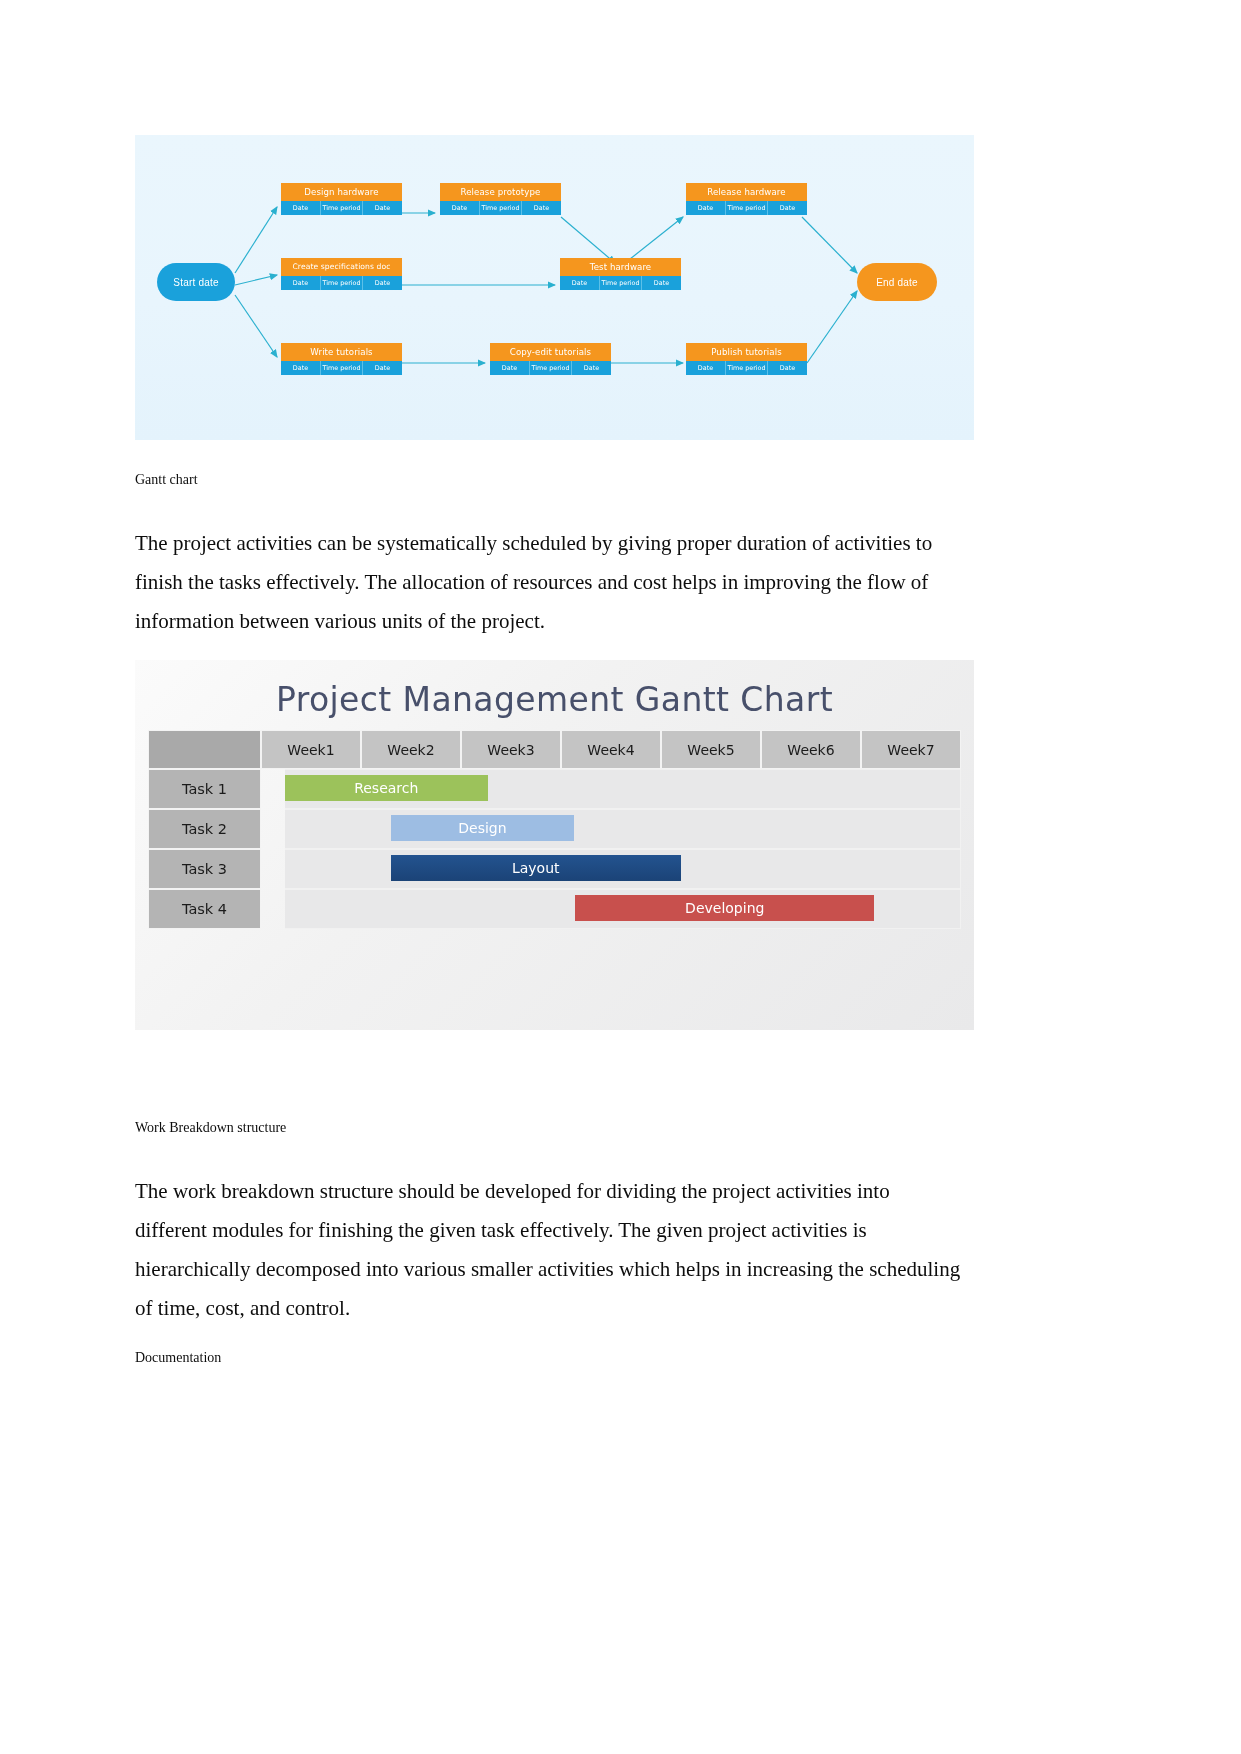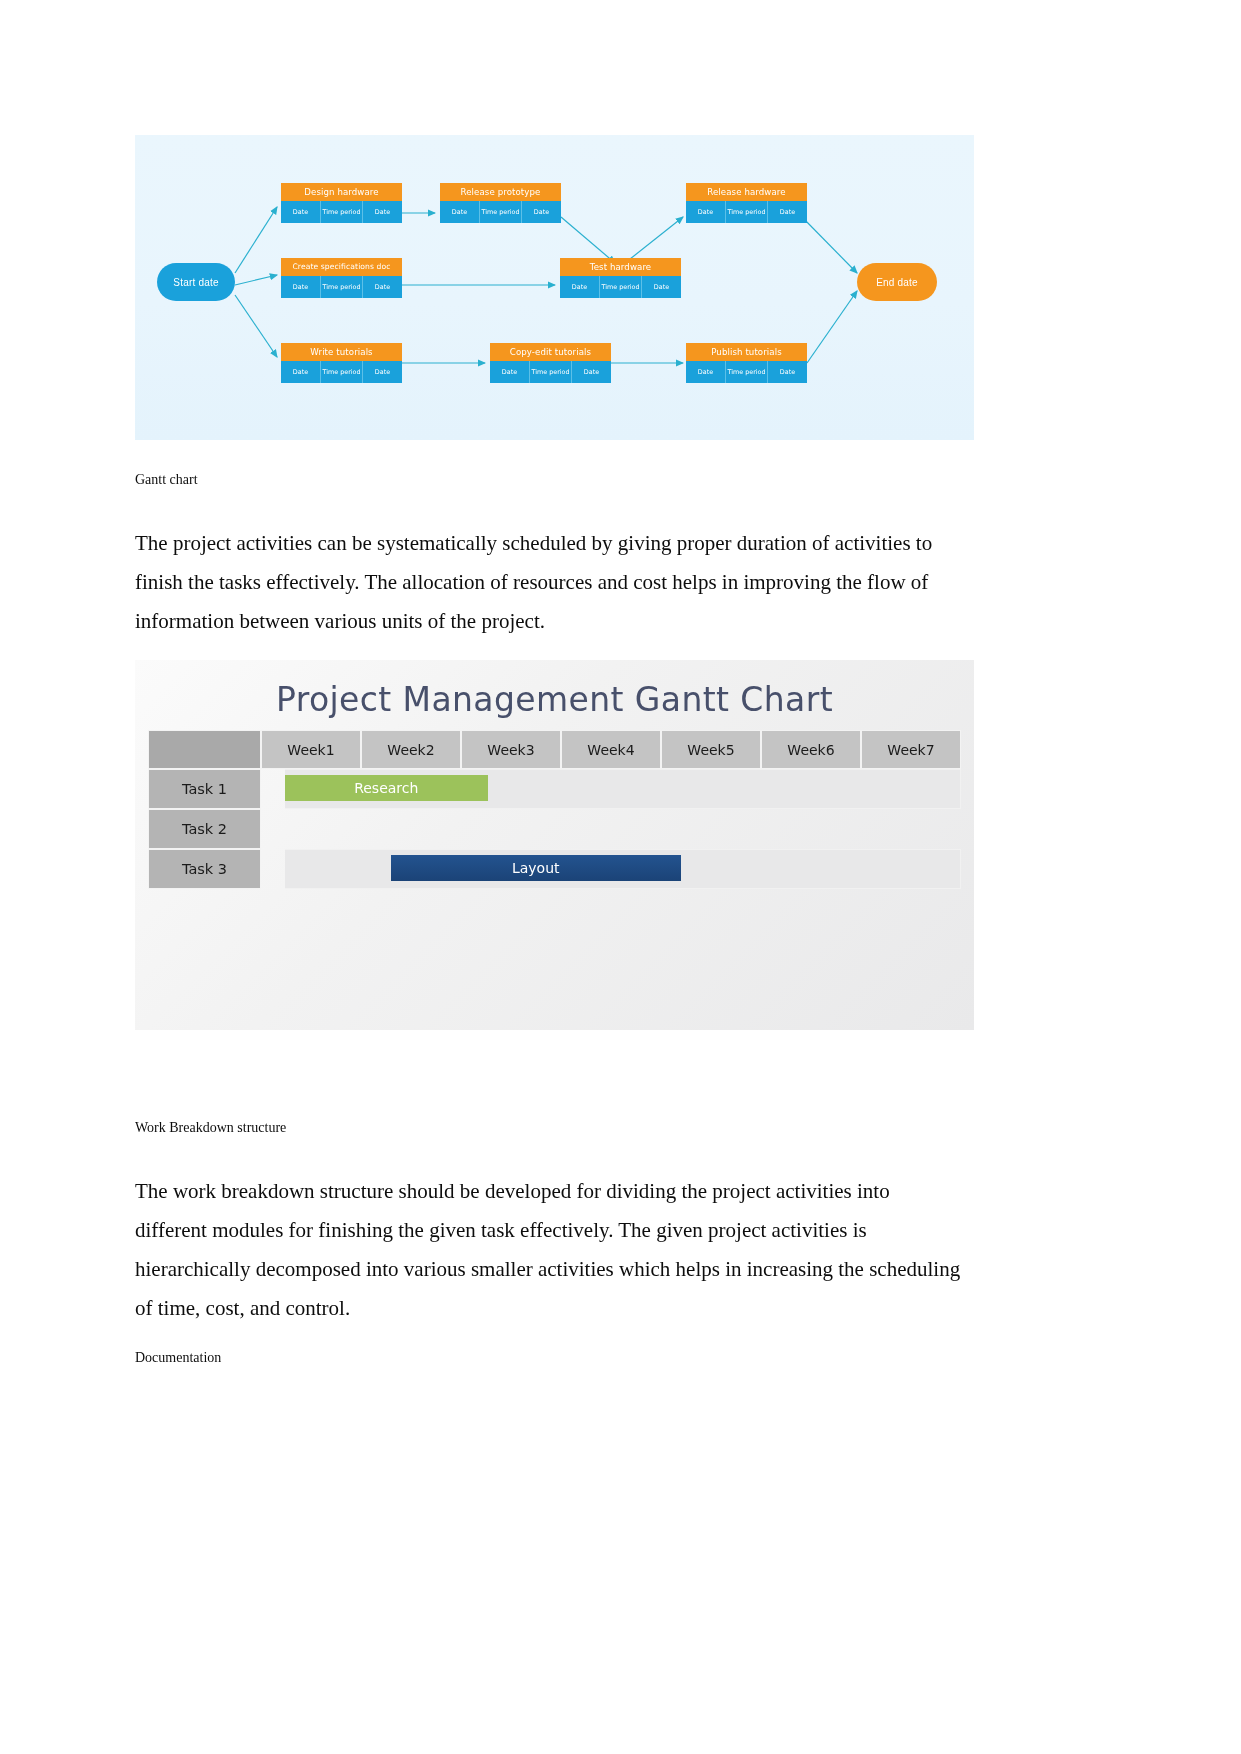--- a/index.html
+++ b/index.html
@@ -47,21 +47,21 @@
     line-height: 18px;
     height: 18px;
     text-align: center;
     letter-spacing: .1px;
     white-space: nowrap;
     overflow: hidden;
   }
   .node-title.small { font-size: 7.6px; }
   .node-row {
     display: flex;
-    height: 22px;
+    height: 14px;
     background: #1aa1db;
   }
   .node-cell {
     flex: 1 1 0;
     color: #ffffff;
     font-size: 6.4px;
     line-height: 8px;
     display: flex;
     align-items: center;
     justify-content: center;
@@ -315,29 +315,38 @@
 
       <div class="g-row">
         <div class="g-tasklabel">Task 1</div>
         <div class="g-track">
           <div class="g-bar" style="left:0%; width:30.0%; background:#9cc25b;">Research</div>
         </div>
       </div>
 
       <div class="g-row">
         <div class="g-tasklabel">Task 2</div>
+        <div class="g-track">
+          <div class="g-bar" style="left:15.7%; width:27.1%; background:#9dbde3;">Design</div>
+        </div>
       </div>
 
       <div class="g-row">
         <div class="g-tasklabel">Task 3</div>
         <div class="g-track">
           <div class="g-bar" style="left:15.7%; width:42.9%; background:linear-gradient(180deg,#23538f 0%,#1b4377 100%);">Layout</div>
         </div>
       </div>
 
+      <div class="g-row">
+        <div class="g-tasklabel">Task 4</div>
+        <div class="g-track">
+          <div class="g-bar" style="left:43.0%; width:44.3%; background:#c8504d;">Developing</div>
+        </div>
+      </div>
 
 
 
     </div>
   </div>
 
   <div class="heading" style="top:1120px;">Work Breakdown structure</div>
 
   <div class="para" style="top:1172px;">The work breakdown structure should be developed for dividing the project activities into different modules for finishing the given task effectively. The given project activities is hierarchically decomposed into various smaller activities which helps in increasing the scheduling of time, cost, and control.</div>
 

